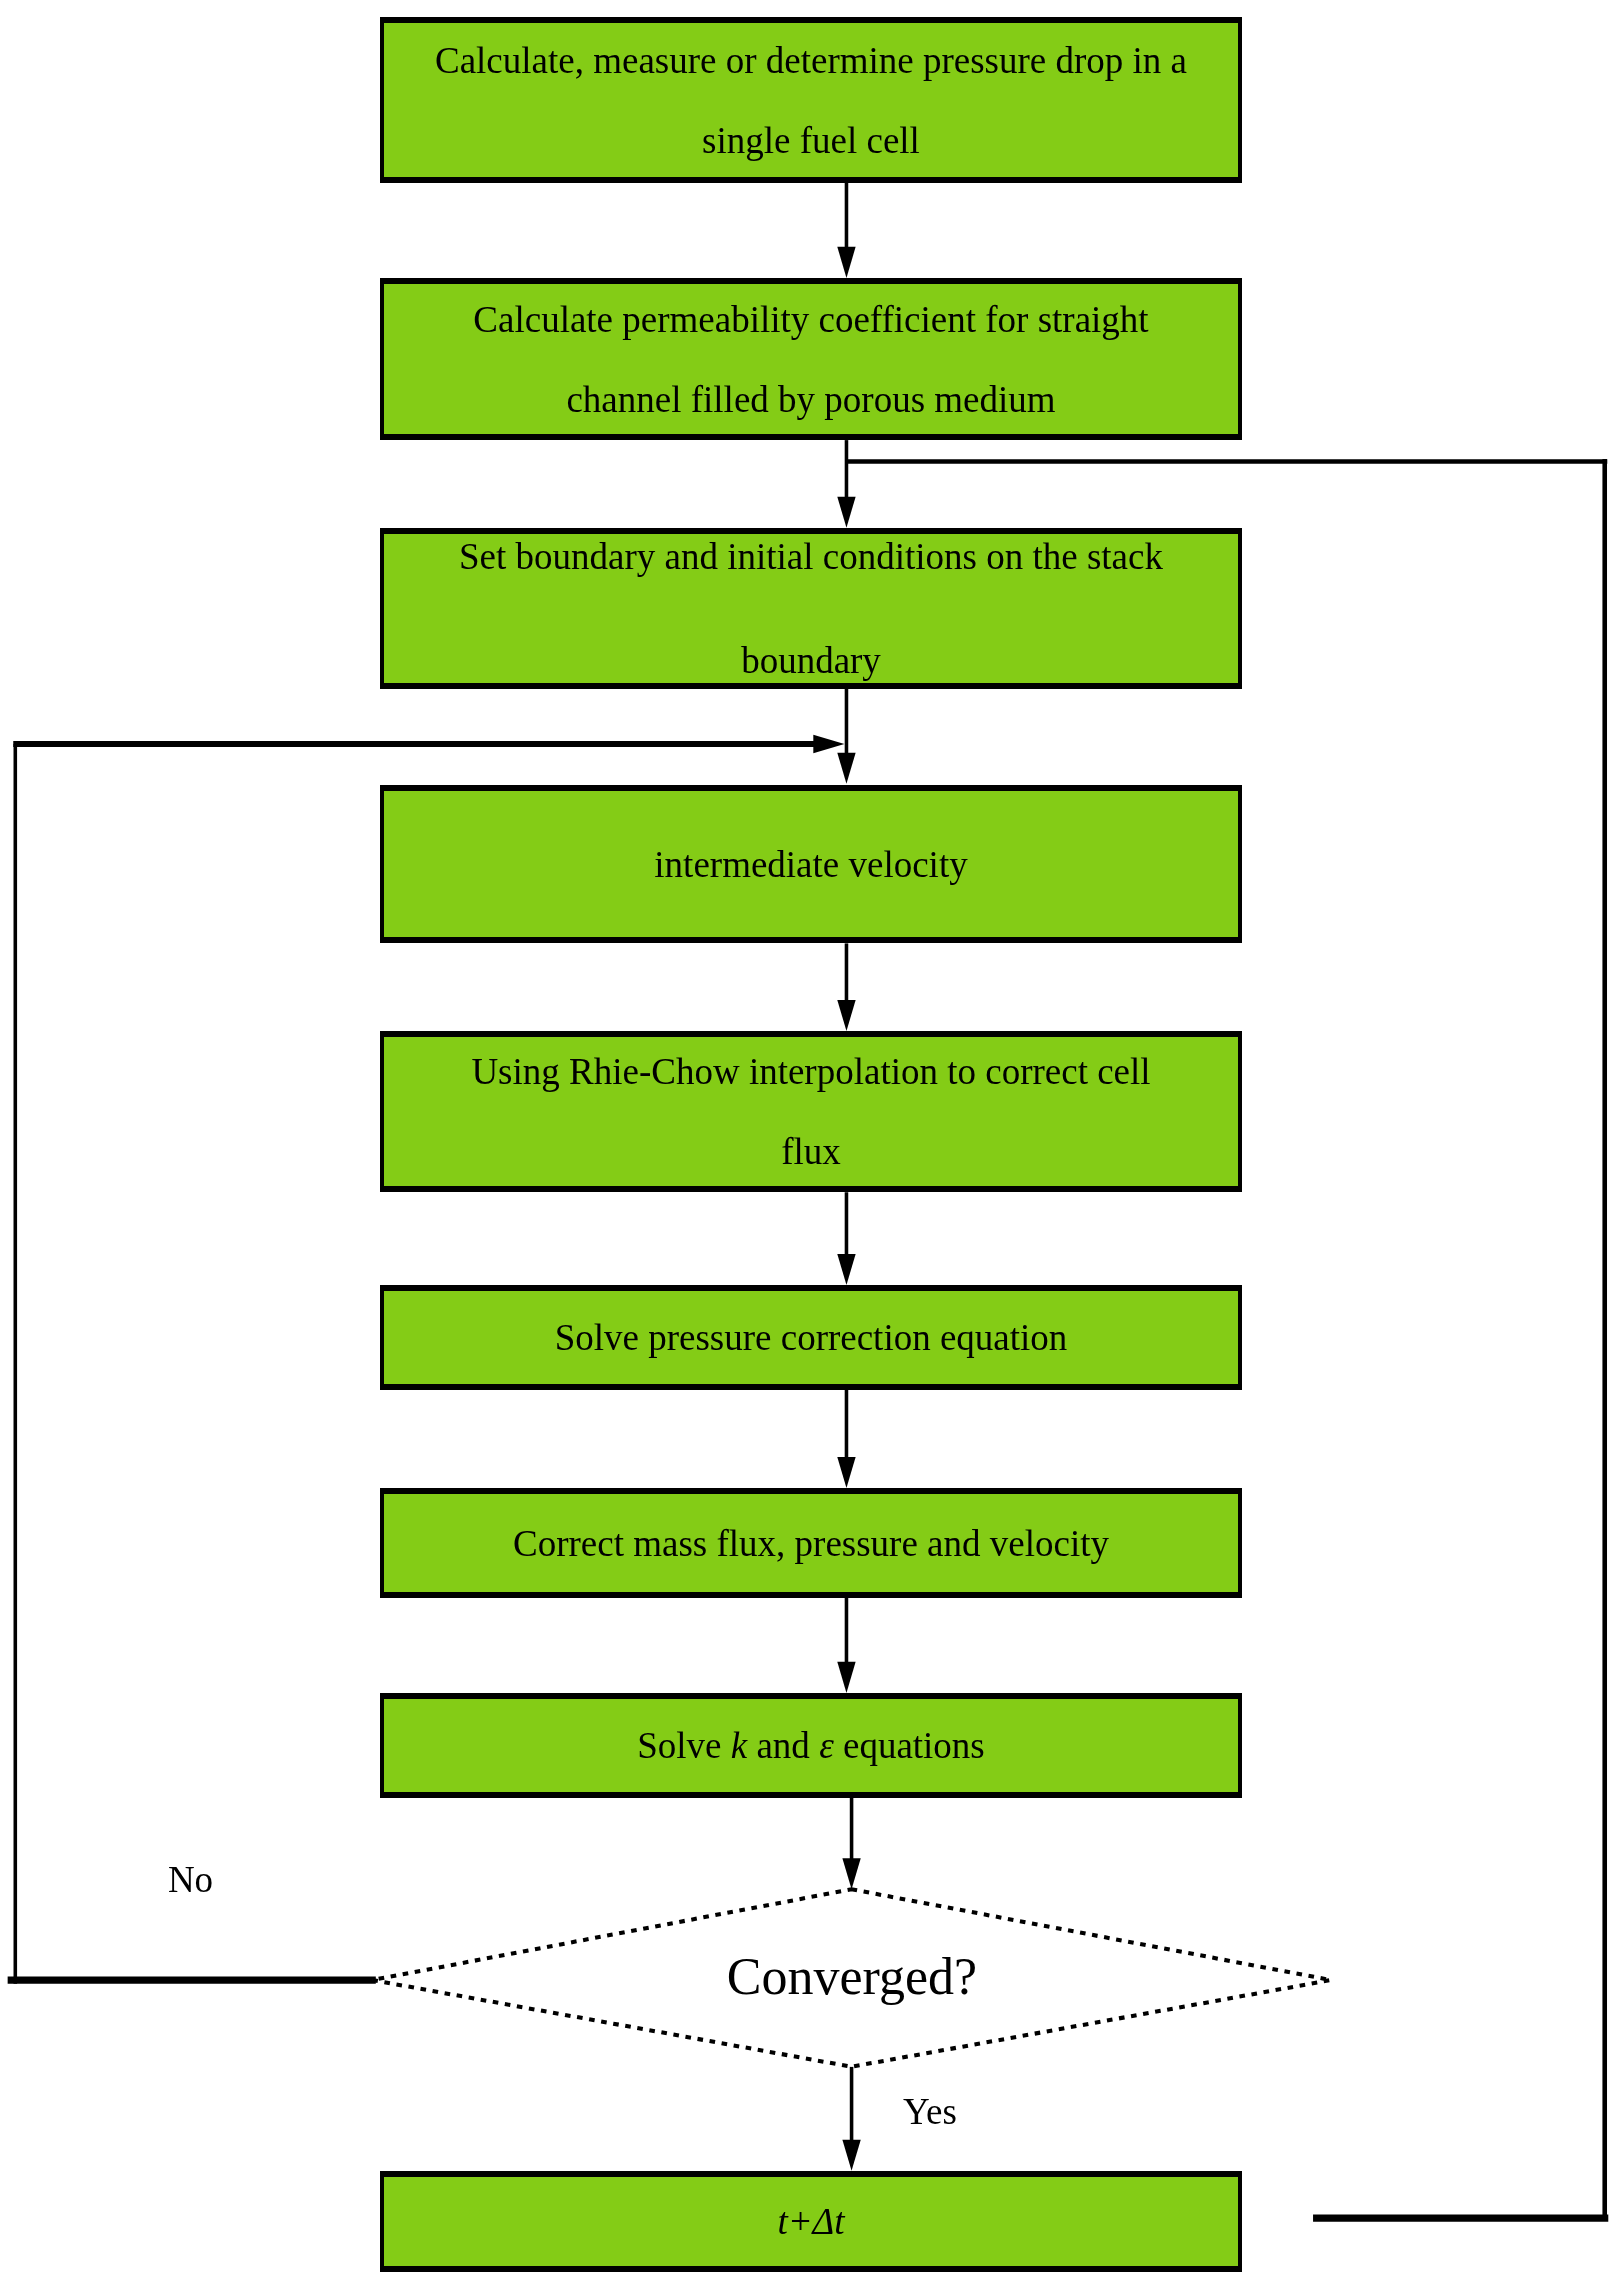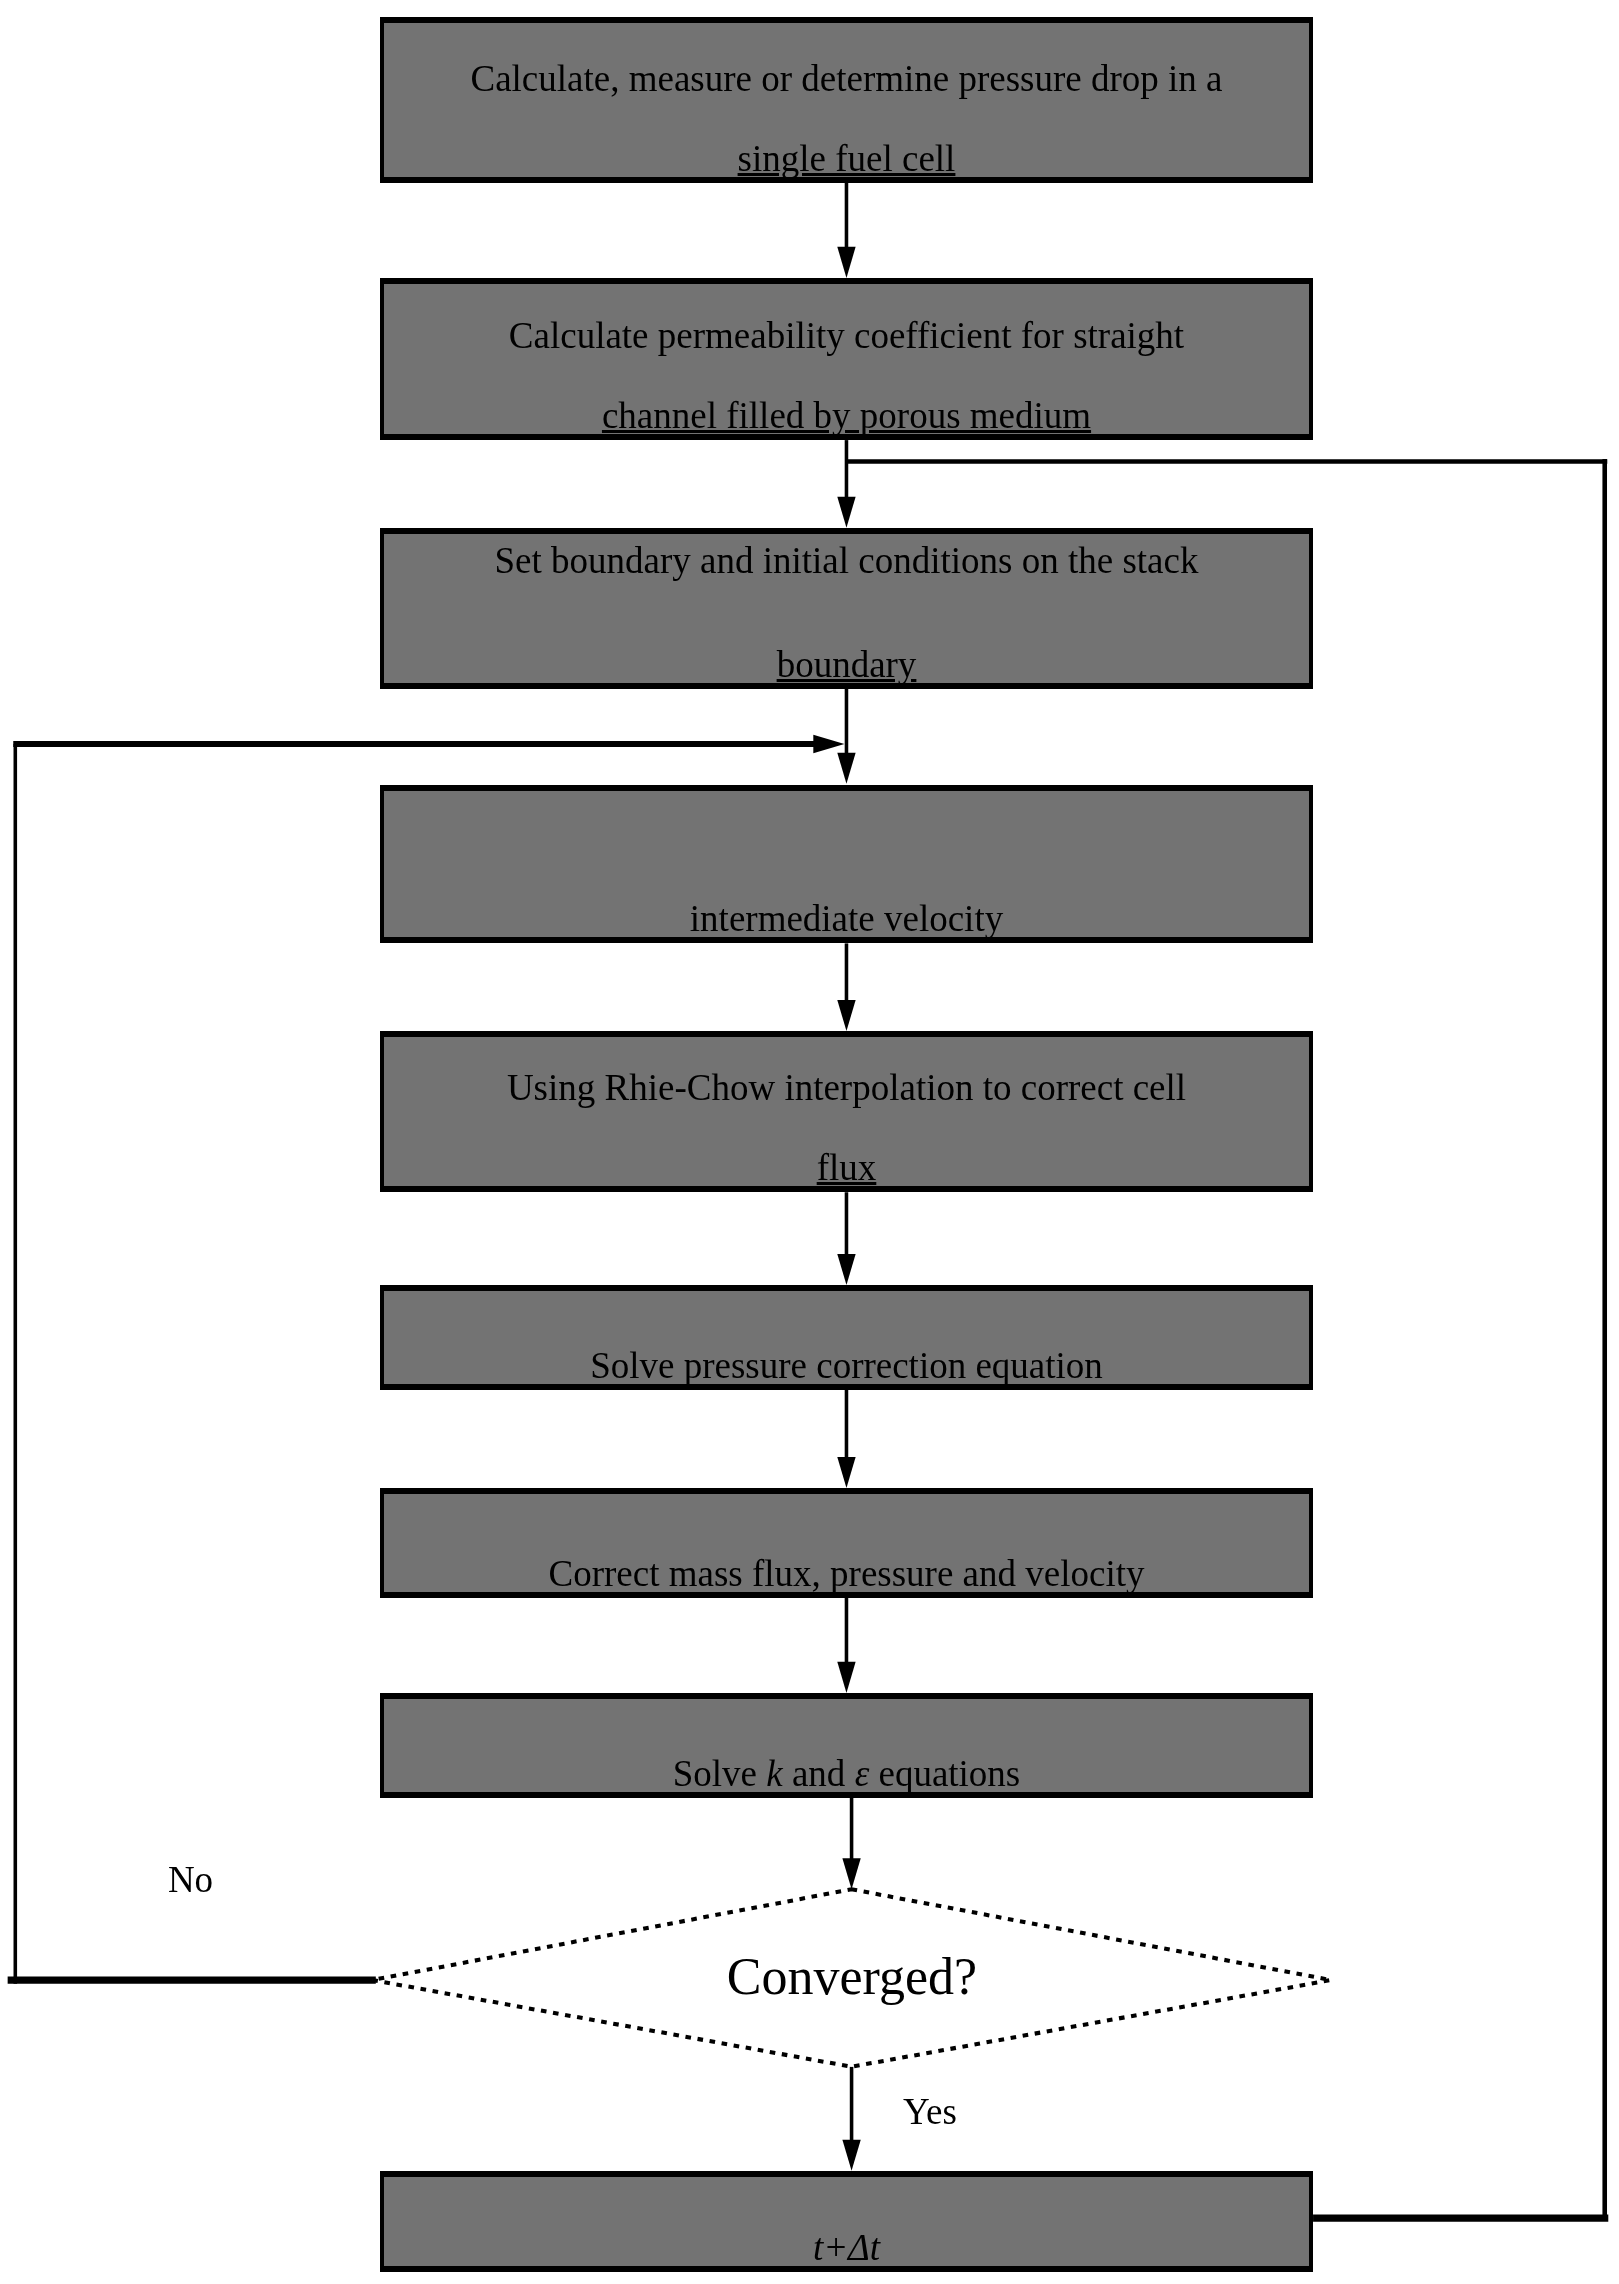--- a/index.html
+++ b/index.html
@@ -14,31 +14,31 @@
     background: #ffffff;
     color: #000000;
     font-family: "Liberation Serif", "DejaVu Serif", serif;
   }
   #connectors {
     position: absolute; left: 0; top: 0;
     width: 1619px; height: 2284px;
   }
   .box {
     position: absolute;
-    left: 380px; width: 933px;
+    left: 380px; width: 862px;
     box-sizing: border-box;
     border: solid #000000;
     border-width: 6.6px 4.1px;
-    background: #737373;
+    background: #84cc16;
     display: flex; flex-direction: column;
-    justify-content: flex-end; align-items: center;
+    justify-content: center; align-items: center;
     text-align: center;
     font-size: 37px; line-height: 1;
   }
-  .box .line + .line { margin-top: 43px; text-decoration: underline; }
+  .box .line + .line { margin-top: 43px; }
   .label {
     position: absolute;
     font-size: 37px; line-height: 1;
     text-align: center;
   }
   .diamond-label {
     position: absolute;
     left: 597px; top: 1949px; width: 510px; height: 56px;
     display: flex; justify-content: center; align-items: center;
     font-size: 52px; line-height: 1;

